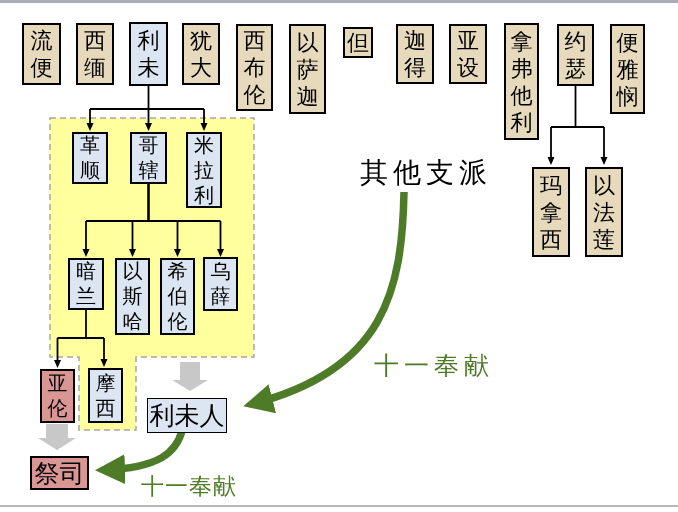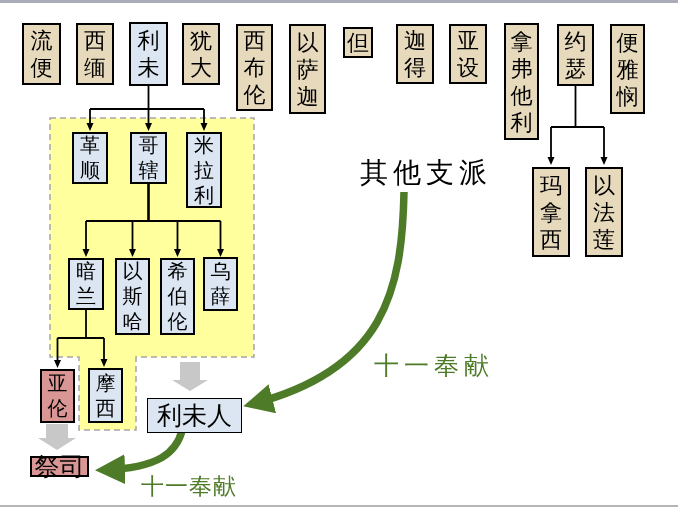--- a/index.html
+++ b/index.html
@@ -135,20 +135,20 @@
 伯
 伦</div>
   <div class="box blue v20" style="left:203px;top:257px;width:35px;height:54px">乌
 薛</div>
 
   <div class="box pink v20" style="left:40px;top:369px;width:35px;height:54px">亚
 伦</div>
   <div class="box blue v20" style="left:88px;top:368px;width:35px;height:55px">摩
 西</div>
 
-  <div class="box blue h26" style="left:147px;top:398px;width:95px;height:35px;border-width:1.5px">利未人</div>
-  <div class="box pink h26" style="left:30px;top:456px;width:59px;height:21px">祭司</div>
+  <div class="box blue h26" style="left:147px;top:398px;width:80px;height:35px;border-width:1.5px">利未人</div>
+  <div class="box pink h26" style="left:30px;top:456px;width:59px;height:34px">祭司</div>
 
   <div class="note note-black" style="left:360px;top:154px">其他支派</div>
   <div class="note note-green1" style="left:374px;top:349px">十一奉献</div>
   <div class="note note-green2" style="left:141px;top:471px">十一奉献</div>
 
 </div>
 
 </body></html>

